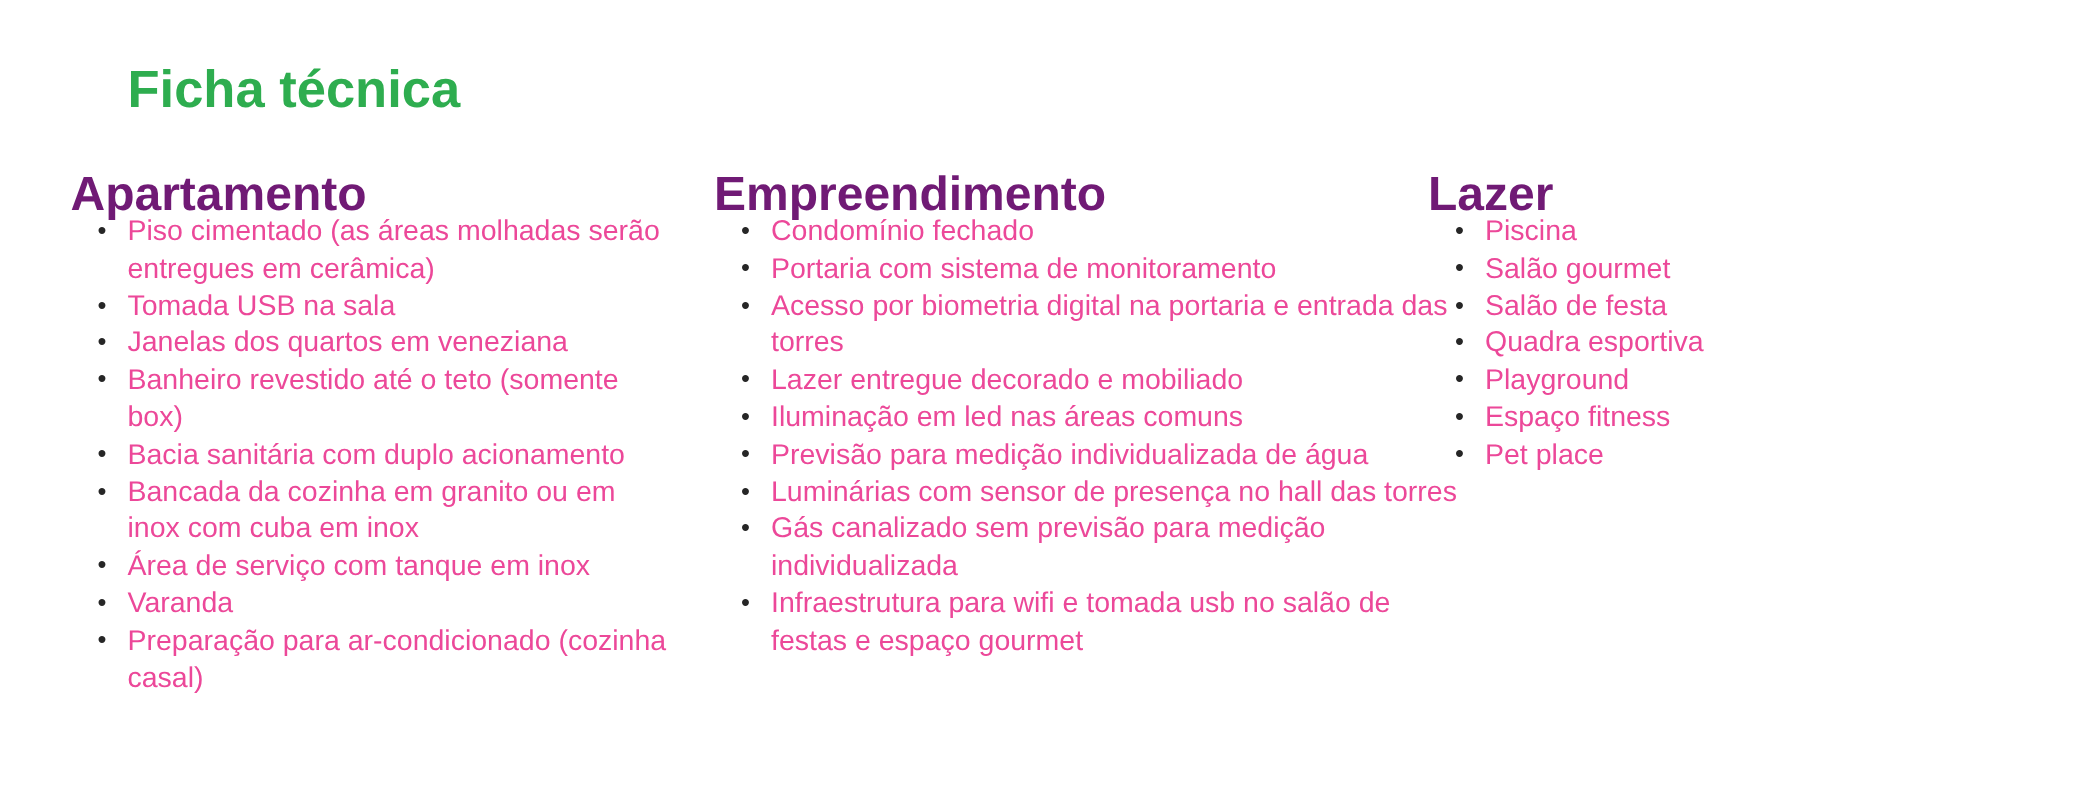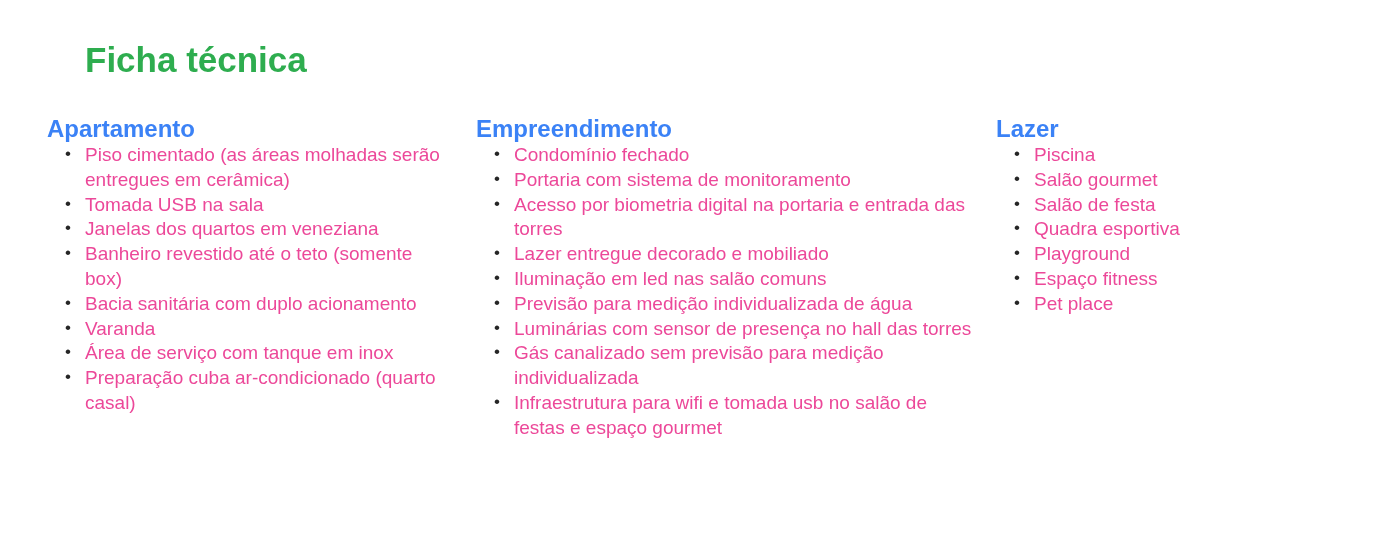--- a/index.html
+++ b/index.html
@@ -24,26 +24,26 @@
     font-weight: bold;
     color: #2ead4f;
     white-space: nowrap;
   }
   .section {
     position: absolute;
     top: 115px;
   }
   .section-apartamento   { left: 47px;   width: 402px; }
   .section-empreendimento{ left: 476px;  width: 496px; }
-  .section-lazer         { left: 996px; width: 345px; }
+  .section-lazer         { left: 952px; width: 345px; }
   .heading {
-    font-size: 24px;
+    font-size: 32px;
     line-height: 28px;
     font-weight: bold;
-    color: #3b82f6;
+    color: #701a75;
     margin: 0;
   }
   ul.feature-list {
     list-style: none;
     margin: 0;
     padding: 0;
   }
   ul.feature-list li {
     position: relative;
     padding-left: 38px;
@@ -68,34 +68,35 @@
   <h1 class="title">Ficha técnica</h1>
 
   <div class="section section-apartamento">
     <h2 class="heading">Apartamento</h2>
     <ul class="feature-list">
         <li>Piso cimentado (as áreas molhadas serão entregues em cerâmica)</li>
         <li>Tomada USB na sala</li>
         <li>Janelas dos quartos em veneziana</li>
         <li>Banheiro revestido até o teto (somente box)</li>
         <li>Bacia sanitária com duplo acionamento</li>
+        <li>Bancada da cozinha em granito ou em inox com cuba em inox</li>
+        <li>Área de serviço com tanque em inox</li>
         <li>Varanda</li>
-        <li>Área de serviço com tanque em inox</li>
-        <li>Preparação cuba ar-condicionado (quarto casal)</li>
+        <li>Preparação para ar-condicionado (cozinha casal)</li>
       </ul>
   </div>
 
   <div class="section section-empreendimento">
     <h2 class="heading">Empreendimento</h2>
     <ul class="feature-list">
         <li>Condomínio fechado</li>
         <li>Portaria com sistema de monitoramento</li>
         <li>Acesso por biometria digital na portaria e entrada das torres</li>
         <li>Lazer entregue decorado e mobiliado</li>
-        <li>Iluminação em led nas salão comuns</li>
+        <li>Iluminação em led nas áreas comuns</li>
         <li>Previsão para medição individualizada de água</li>
         <li>Luminárias com sensor de presença no hall das torres</li>
         <li>Gás canalizado sem previsão para medição individualizada</li>
         <li>Infraestrutura para wifi e tomada usb no salão de festas e espaço gourmet</li>
       </ul>
   </div>
 
   <div class="section section-lazer">
     <h2 class="heading">Lazer</h2>
     <ul class="feature-list">

